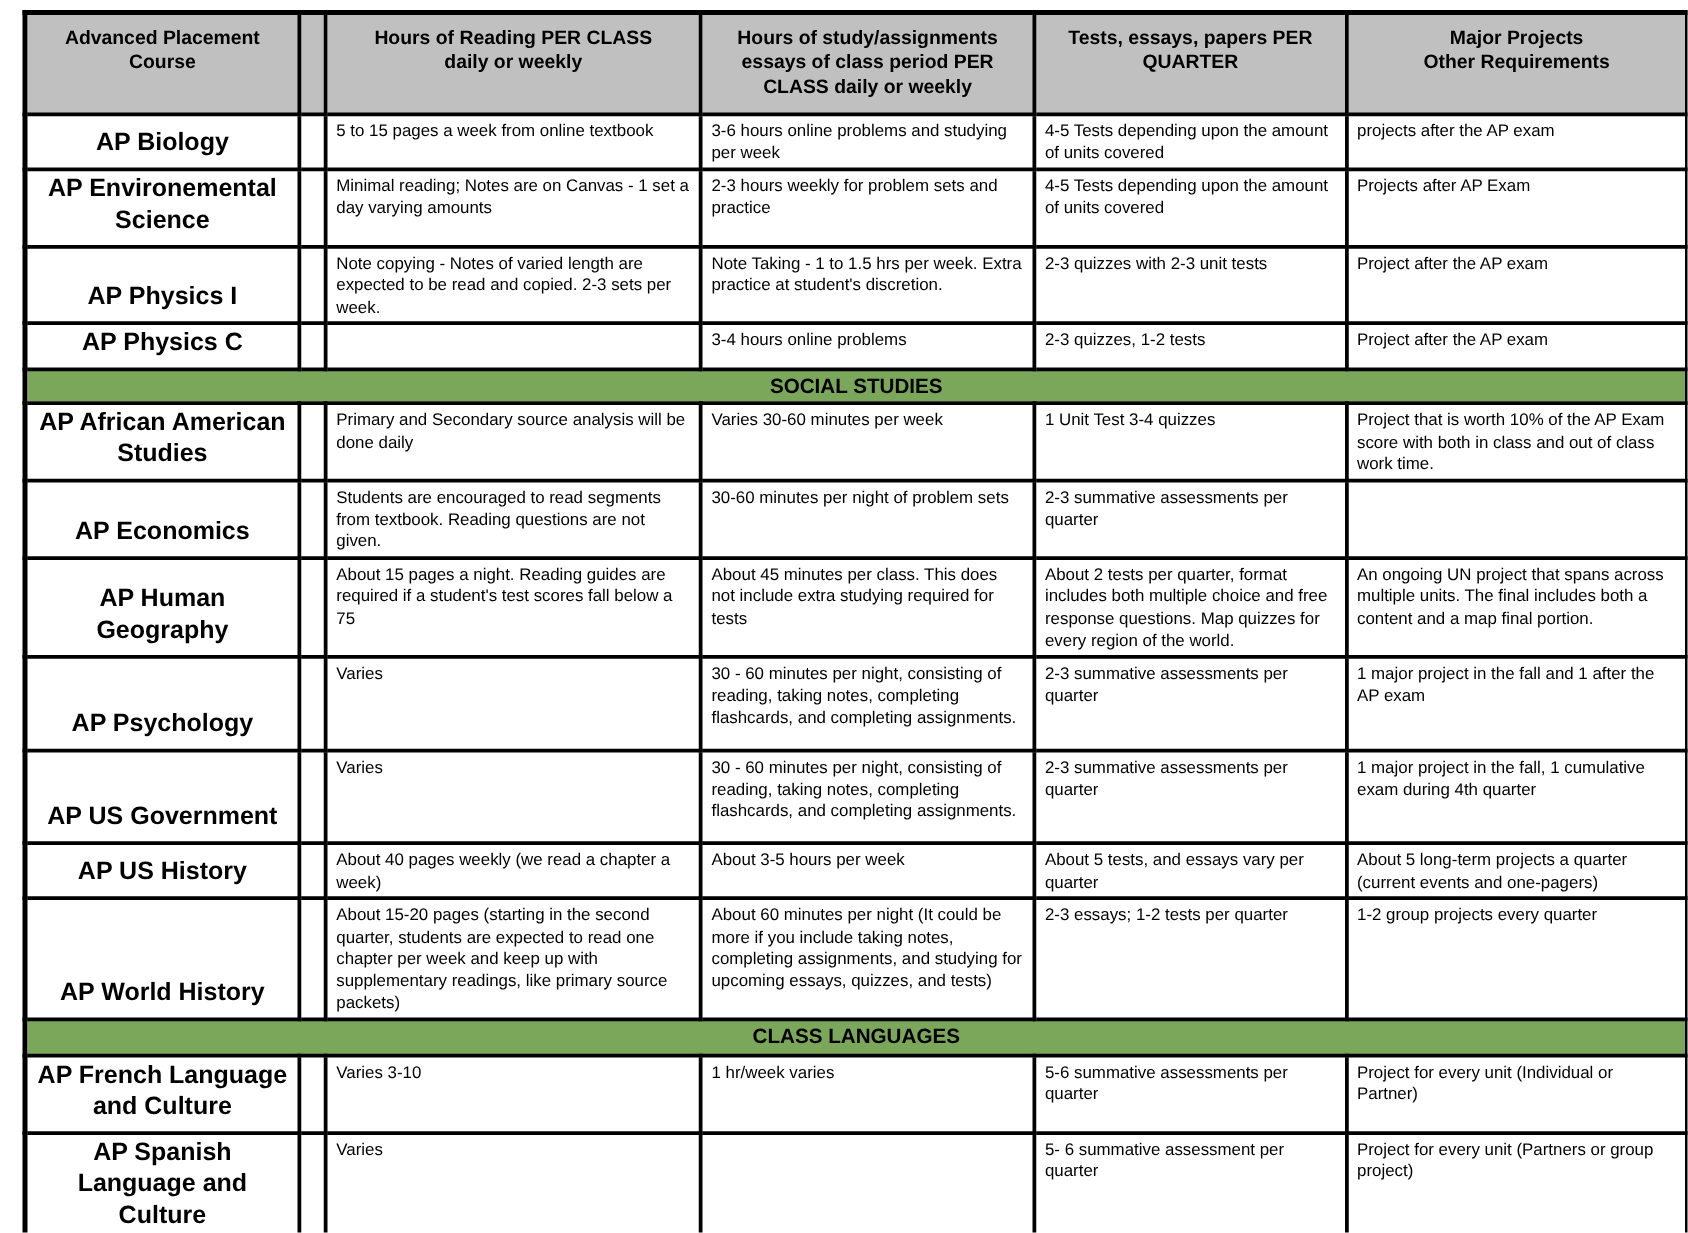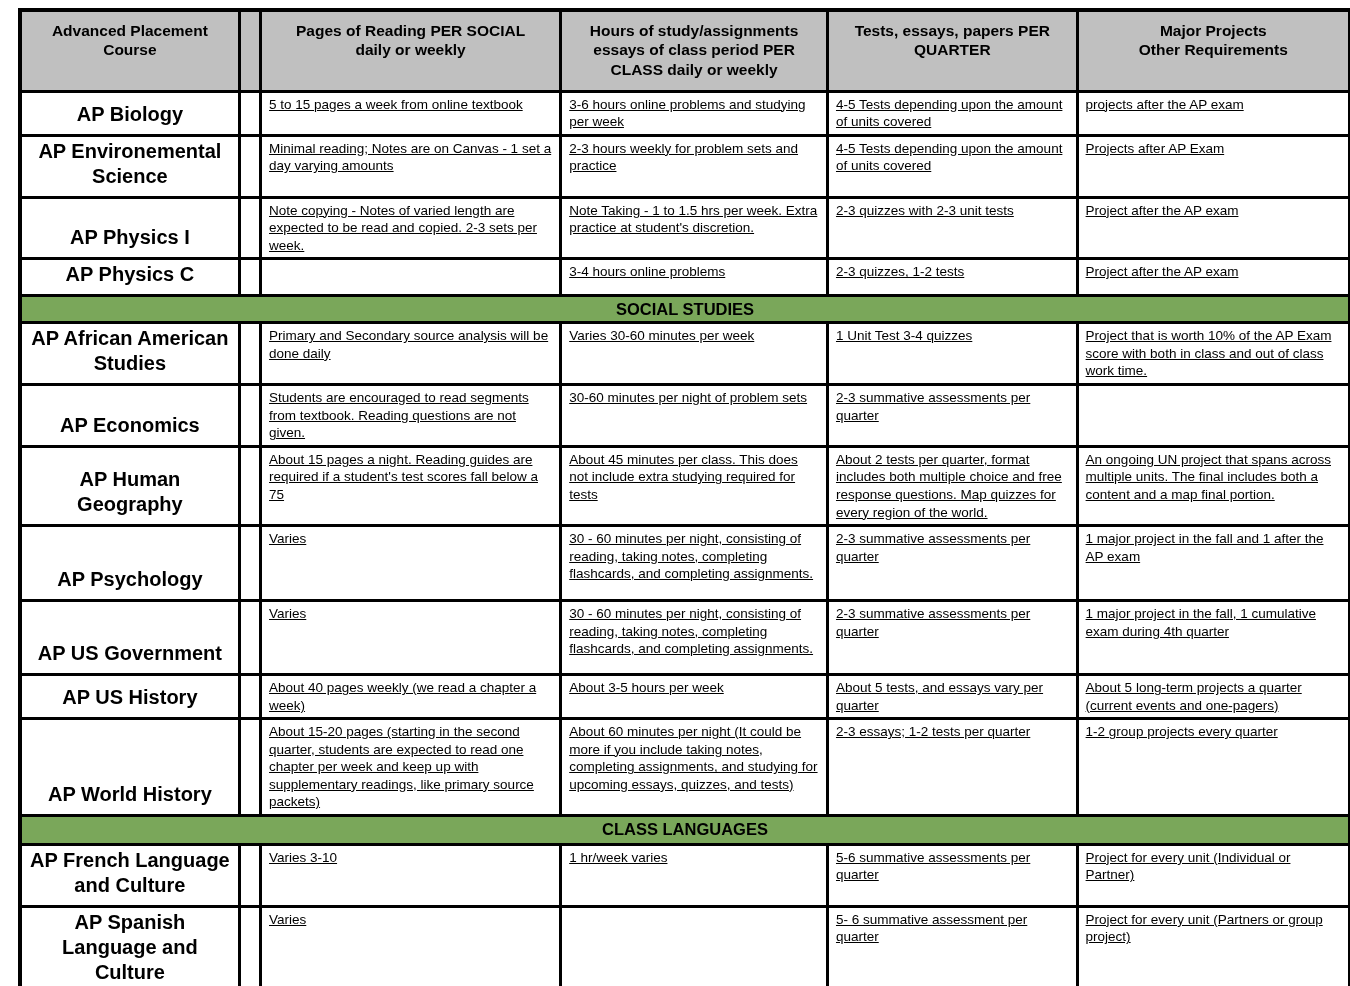--- a/index.html
+++ b/index.html
@@ -42,21 +42,20 @@
     line-height: 1.25;
     white-space: pre-line;
   }
   td.body {
     font-size: 13.5px;
     color: #000;
     text-align: left;
     vertical-align: top;
     padding: 3px 6px 3px 7px;
     line-height: 1.3;
-    text-decoration: underline;
   }
   td.spacer { background: #ffffff; }
   th.spacer-head { background: var(--header-bg, #c0c0c0); }
   td.section {
     background: var(--section-bg, #7aa75a);
     font-size: 16.5px;
     font-weight: bold;
     color: #000;
     text-align: center;
     vertical-align: middle;
@@ -92,21 +91,21 @@
       <col style="width:264px">
       <col style="width:247px">
       <col style="width:270px">
     </colgroup>
 
     <tbody>
         <tr class="rh-header">
       <th class="head">Advanced Placement
 Course</th>
       <th class="spacer-head"></th>
-      <th class="head">Pages of Reading PER SOCIAL
+      <th class="head">Hours of Reading PER CLASS
 daily or weekly</th>
       <th class="head">Hours of study/assignments essays of class period PER CLASS daily or weekly</th>
       <th class="head">Tests, essays, papers PER QUARTER</th>
       <th class="head">Major Projects
 Other Requirements</th>
     </tr>
 
     <tr class="rh-bio">
       <td class="course">AP Biology</td>
       <td class="spacer"></td>

